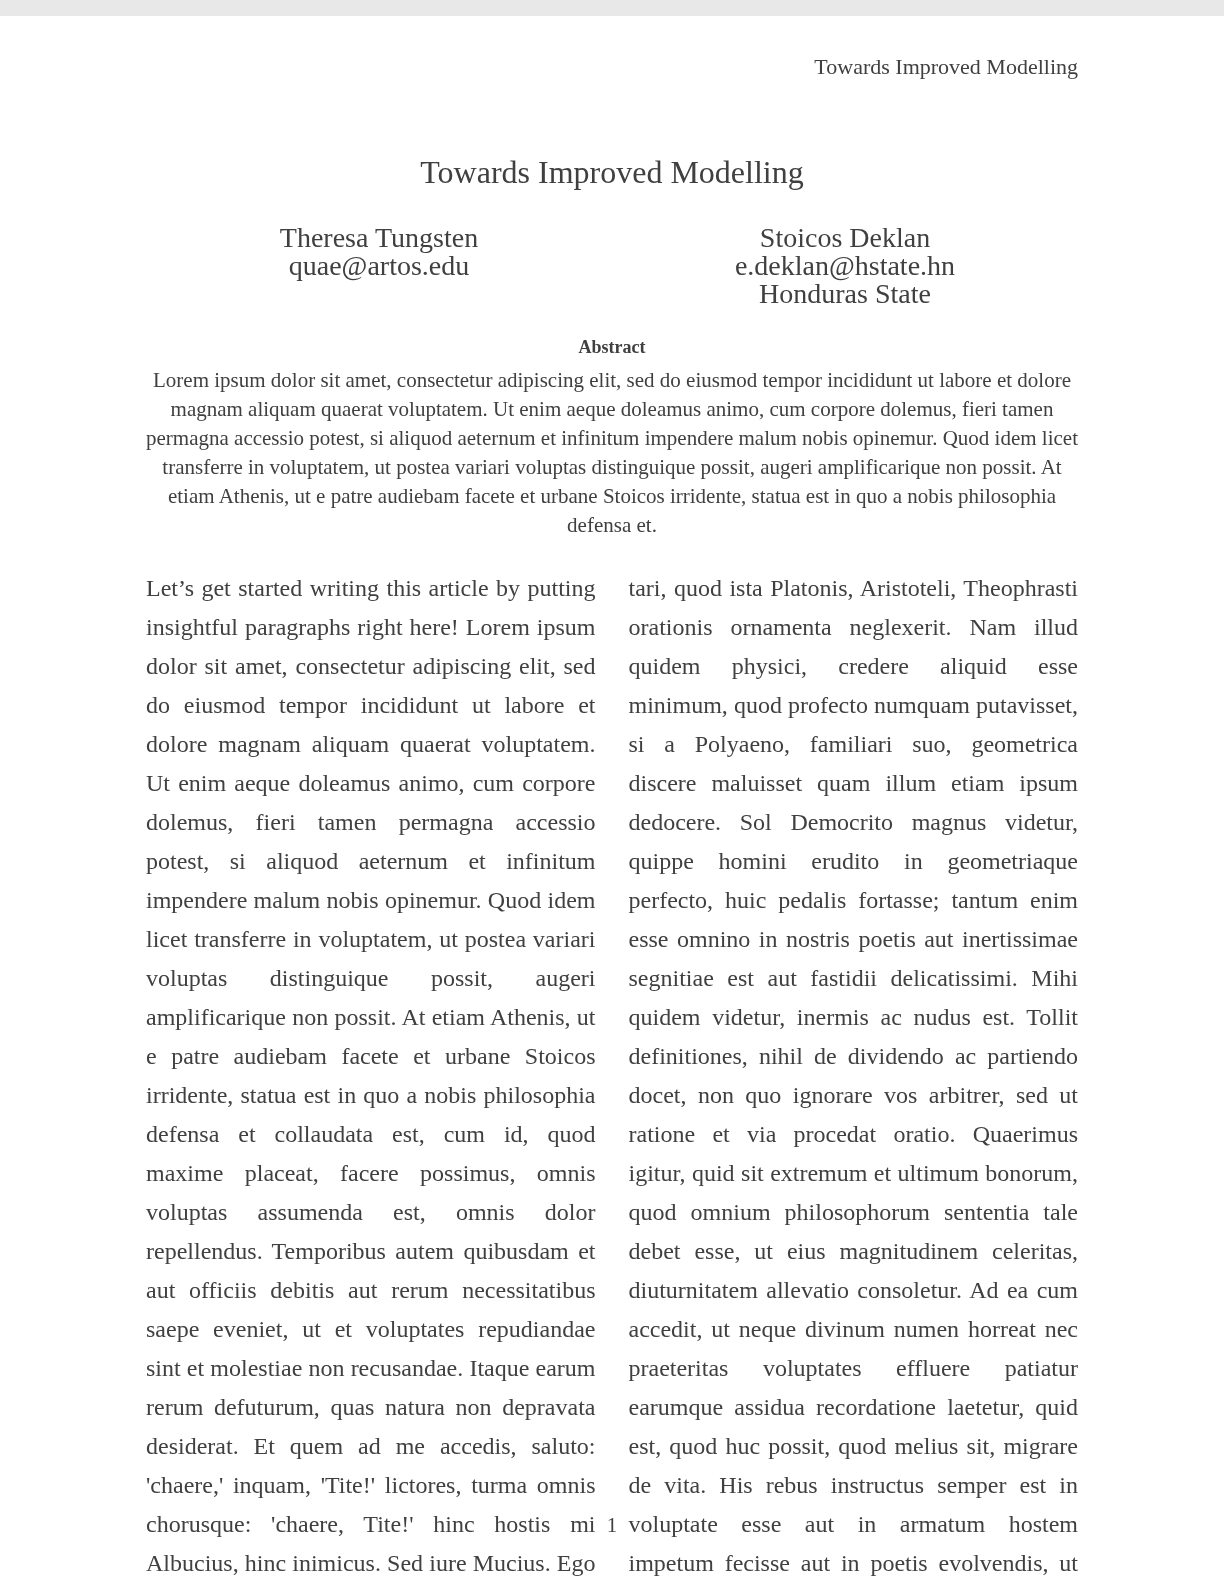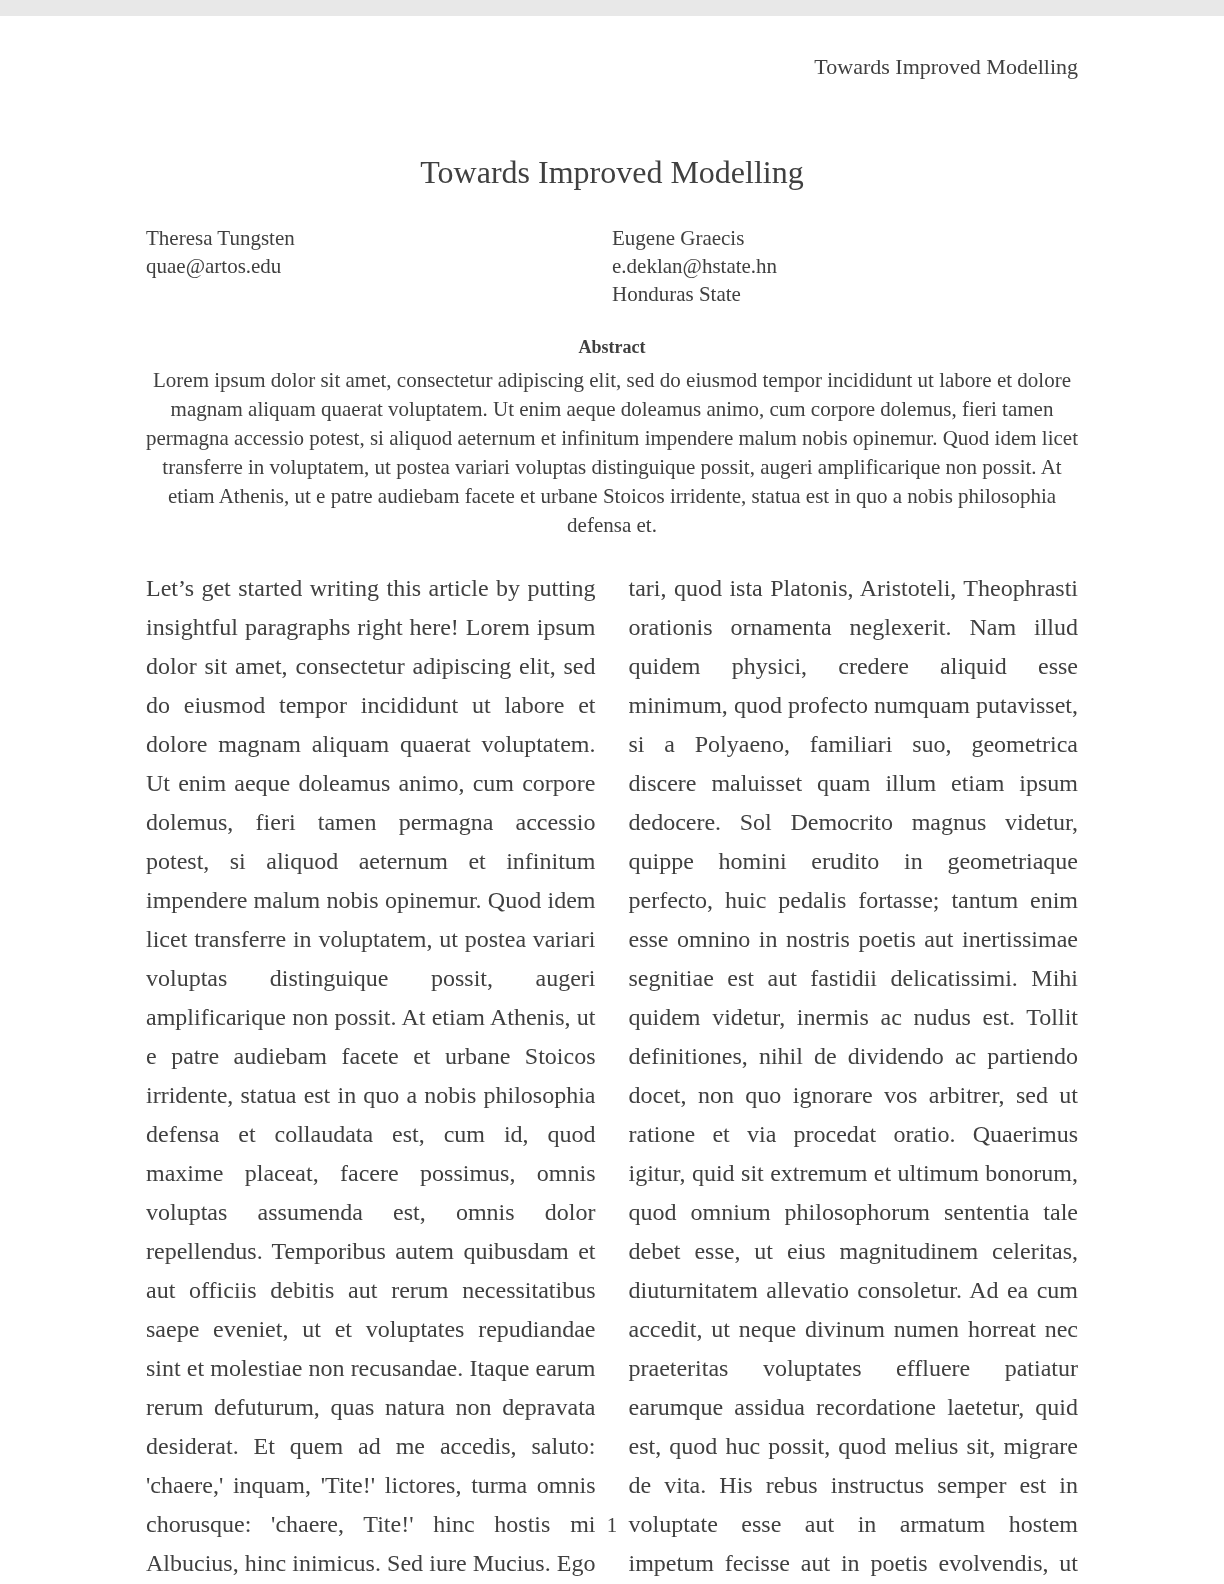--- a/index.html
+++ b/index.html
@@ -31,21 +31,22 @@
     font-size: 32px;
     font-weight: normal;
     line-height: 36px;
   }
   .authors {
     display: flex;
     margin-top: 34px;
   }
   .author {
     flex: 1 1 50%;
-    font-size: 21px;
+    text-align: center;
+    font-size: 28px;
     line-height: 28px;
   }
   .abstract-heading {
     margin-top: 26px;
     text-align: center;
     font-weight: bold;
     font-size: 18px;
     line-height: 26px;
   }
   .abstract-text {
@@ -83,21 +84,21 @@
   <div class="running-head">Towards Improved Modelling</div>
 
   <h1 class="title">Towards Improved Modelling</h1>
 
   <div class="authors">
     <div class="author">
       <div>Theresa Tungsten</div>
       <div>quae@artos.edu</div>
     </div>
     <div class="author">
-      <div>Eugene Graecis</div>
+      <div>Stoicos Deklan</div>
       <div>e.deklan@hstate.hn</div>
       <div>Honduras State</div>
     </div>
   </div>
 
   <div class="abstract-heading">Abstract</div>
 
   <p class="abstract-text">Lorem ipsum dolor sit amet, consectetur adipiscing elit, sed do eiusmod tempor incididunt ut labore et dolore magnam aliquam quaerat voluptatem. Ut enim aeque doleamus animo, cum corpore dolemus, fieri tamen permagna accessio potest, si aliquod aeternum et infinitum impendere malum nobis opinemur. Quod idem licet transferre in voluptatem, ut postea variari voluptas distinguique possit, augeri amplificarique non possit. At etiam Athenis, ut e patre audiebam facete et urbane Stoicos irridente, statua est in quo a nobis philosophia defensa et.</p>
 
   <div class="columns">

